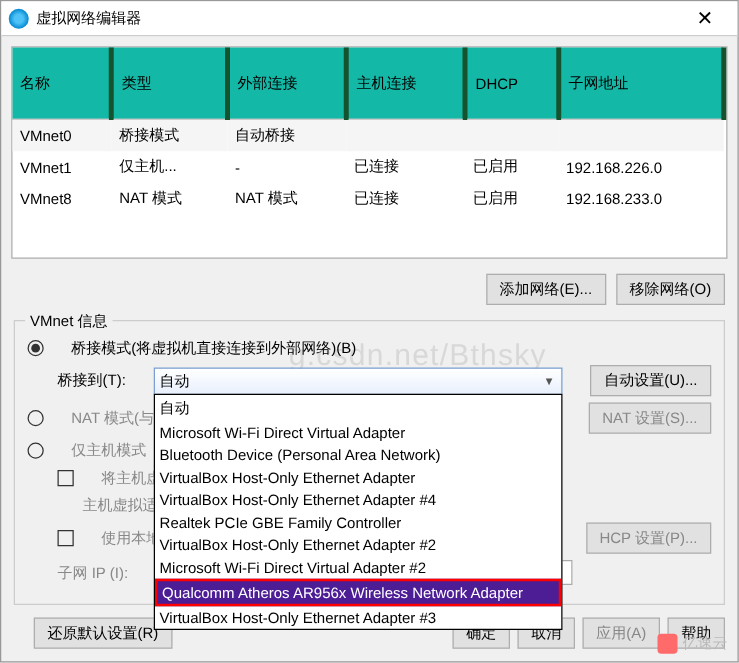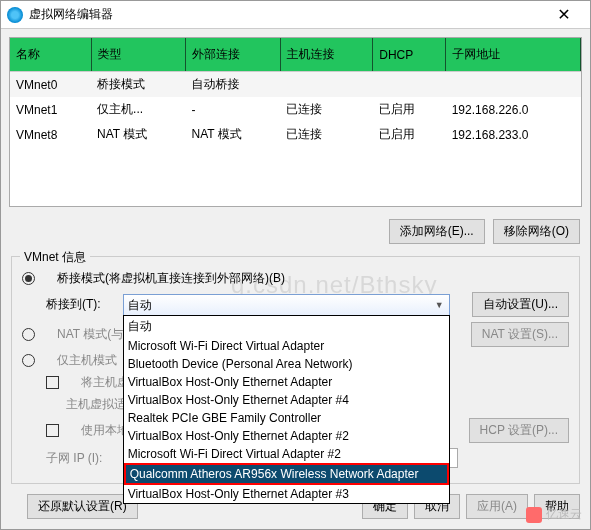--- a/index.html
+++ b/index.html
@@ -3,38 +3,38 @@
 <meta charset="utf-8">
 <style>
 * { box-sizing: border-box; margin: 0; padding: 0; font-family: "Microsoft YaHei", sans-serif; font-size: 12px; }
 body { width: 591px; height: 530px; background: #f0f0f0; border: 1px solid #999; position: relative; }
 .titlebar { height: 28px; background: #fff; border-bottom: 1px solid #ccc; display: flex; align-items: center; padding: 0 6px; }
 .title-icon { width: 16px; height: 16px; background: radial-gradient(circle, #4fc3f7 30%, #0288d1 70%); border-radius: 50%; margin-right: 6px; }
 .title-text { flex: 1; }
 .close-btn { width: 40px; height: 28px; display: flex; align-items: center; justify-content: center; font-size: 16px; cursor: pointer; }
 .table-area { margin: 8px; border: 1px solid #aaa; background: #fff; height: 170px; }
 table { width: 100%; border-collapse: collapse; }
-th { text-align: left; padding: 8px 6px; border-right: 1px solid #14532d; font-weight: normal; background: #22c55e; border-bottom: 1px solid #ccc; }
+th { text-align: left; padding: 20px 6px; border-right: 4px solid #14532d; font-weight: normal; background: #14b8a6; border-bottom: 1px solid #ccc; }
 td { padding: 4px 6px; }
 tr.sel td { background: #f5f5f5; }
 .net-btns { display: flex; justify-content: flex-end; gap: 8px; padding: 4px 10px 8px; }
 .btn { background: #e1e1e1; border: 1px solid #adadad; padding: 3px 10px; cursor: pointer; }
 .groupbox { margin: 4px 10px; border: 1px solid #ccc; padding: 8px 10px 10px; position: relative; }
 .groupbox-title { position: absolute; top: -8px; left: 8px; background: #f0f0f0; padding: 0 4px; }
 .row { display: flex; align-items: center; margin: 5px 0; gap: 22px; }
 .radio { width: 13px; height: 13px; border: 1px solid #333; border-radius: 50%; display: inline-block; position: relative; }
 .radio.checked::after { content: ""; position: absolute; width: 7px; height: 7px; background: #333; border-radius: 50%; top: 2px; left: 2px; }
 .checkbox { width: 13px; height: 13px; border: 1px solid #333; display: inline-block; }
 .indent { margin-left: 24px; }
 .select-wrap { position: relative; flex: 1; }
 .select-box { width: 100%; height: 22px; border: 1px solid #7a9fd4; background: linear-gradient(#fff, #e8f0fd); padding: 2px 20px 2px 4px; position: relative; }
 .select-arrow { position: absolute; right: 2px; top: 2px; width: 16px; height: 16px; display: flex; align-items: center; justify-content: center; font-size: 9px; color: #555; }
 .dropdown { position: absolute; top: 21px; left: 0; right: 0; background: #fff; border: 1px solid #000; z-index: 100; }
 .dd-item { padding: 2px 4px; white-space: nowrap; }
-.dd-item.highlight { background: #0c4a6e; color: #fff; border: 2px solid red; }
+.dd-item.highlight { background: #4c1d95; color: #fff; border: 2px solid red; }
 .dd-item.dim { color: #000000; }
 .disabled { color: #888; }
 .input-box { border: 1px solid #aaa; background: #fff; padding: 2px 4px; width: 100px; height: 20px; display: inline-block; }
 .bottom-btns { position: absolute; bottom: 10px; left: 0; right: 0; display: flex; align-items: center; padding: 0 10px; margin-left: 16px; }
 .bottom-btns .spacer { flex: 1; }
 .watermark { position: absolute; right: 8px; bottom: 6px; font-size: 14px; color: #bbb; display: flex; align-items: center; gap: 4px; pointer-events: none; }
 .wm-icon { width: 16px; height: 16px; background: #ff6b6b; border-radius: 3px; }
 .faded-bg { color: #d8d8d8; font-size: 24px; position: absolute; top: 270px; left: 230px; pointer-events: none; z-index: 0; letter-spacing: 1px; }
 </style>
 </head>

